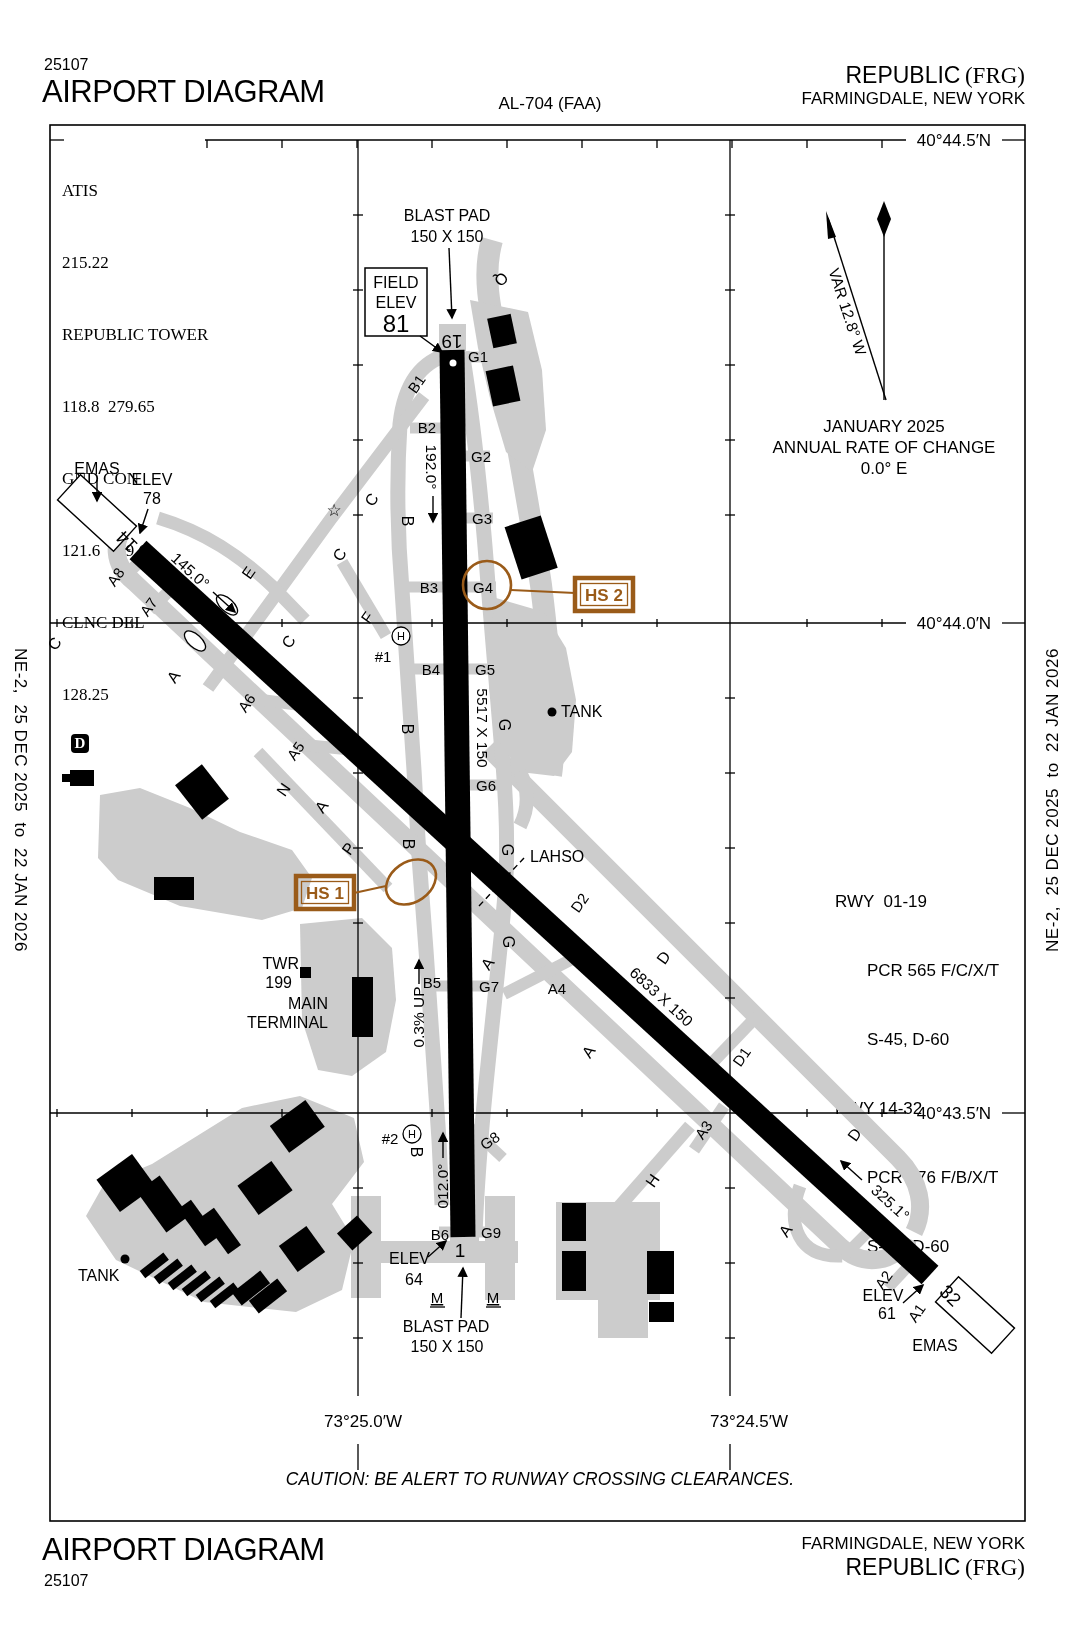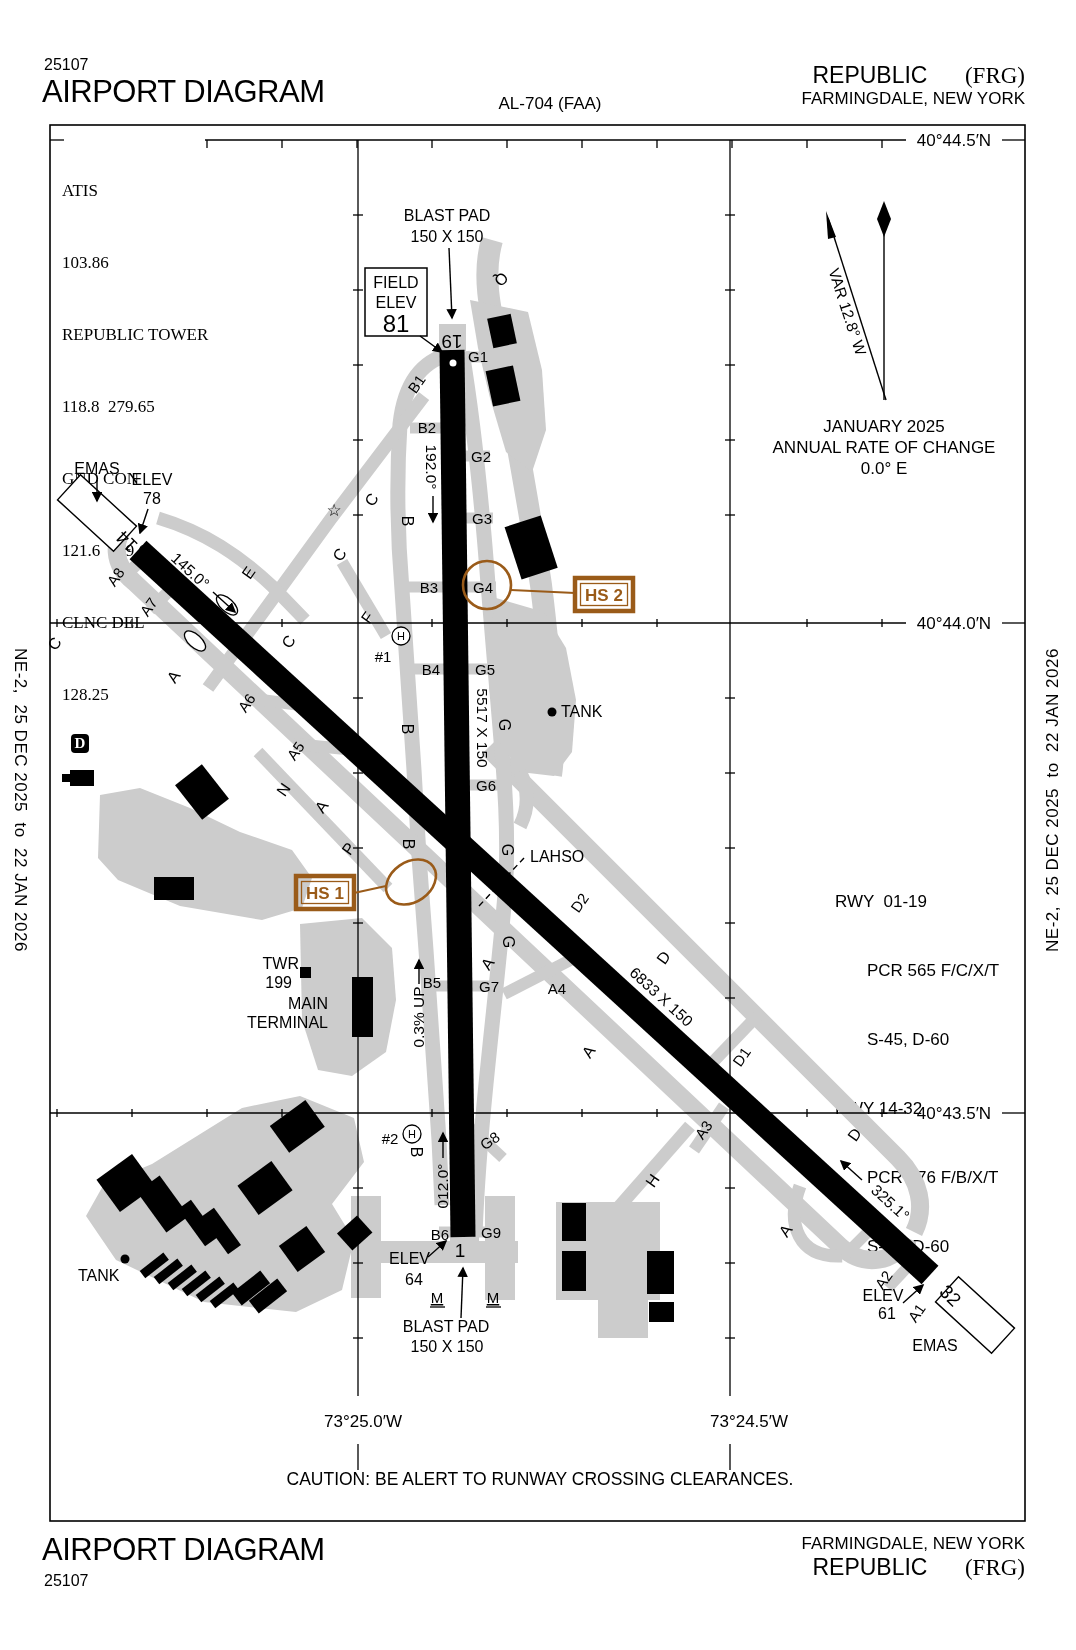--- a/index.html
+++ b/index.html
@@ -15,28 +15,28 @@
   .ann{font-size:16px;}
   .twy-stroke{stroke:var(--c-twy);fill:none;}
   .apron{fill:var(--c-twy);}
   .bld{fill:var(--c-rwy);}
   .rwy-line{stroke:var(--c-rwy);}
   .thin{stroke:#000;stroke-width:1.4;fill:none;}
   .hs-stroke{stroke:var(--c-hs);fill:none;}
   .hs-text{fill:var(--c-hs);font-size:17px;font-weight:bold;}
   .hdr-title{font-size:31px;letter-spacing:-0.5px;}
   .hdr-small{font-size:16px;}
-  .hdr-name{font-size:23px;margin-left:33px;}
+  .hdr-name{font-size:23px;}
   .ser{font-family:Liberation Serif, serif;}
   .hdr-city{font-size:17px;}
   .comm{font-size:17px;line-height:24px;white-space:pre;}
   .d-box{display:inline-block;background:#000;color:#fff;font-weight:bold;font-size:15px;
          padding:0 4px;border-radius:4px;line-height:19px;}
   .rwyd{font-size:17px;line-height:23px;white-space:pre;}
-  .caution{font-size:17.5px;text-align:center;line-height:23px;}
+  .caution{font-size:17.5px;text-align:center;line-height:23px;font-style:italic;}
   .caution .ul{text-decoration:underline;text-underline-offset:3px;}
   .side{font-size:17px;letter-spacing:0.5px;white-space:pre;}
   .ftr-title{font-size:31px;letter-spacing:-0.5px;}
 </style>
 </head>
 <body>
 
 <div class="abs hdr-small" style="left:44px;top:56px;">25107</div>
 <div class="abs hdr-title" style="left:42px;top:74px;">AIRPORT DIAGRAM</div>
 <div class="abs hdr-city" style="left:420px;top:94px;width:260px;text-align:center;">AL-704 (FAA)</div>
@@ -44,21 +44,21 @@
   <span class="hdr-name">REPUBLIC</span>
   <span class="hdr-name ser">(FRG)</span>
   <div class="hdr-city">FARMINGDALE, NEW YORK</div>
 </div>
 
 <div class="abs side" style="left:20px;top:800px;transform:translate(-50%,-50%) rotate(90deg);">NE-2,  25 DEC 2025  to  22 JAN 2026</div>
 <div class="abs side" style="left:1053px;top:800px;transform:translate(-50%,-50%) rotate(-90deg);">NE-2,  25 DEC 2025  to  22 JAN 2026</div>
 
 <div class="abs comm" style="left:62px;top:131px;font-family:Liberation Serif, serif;">
   <div>ATIS</div>
-  <div>103.86</div>
+  <div>215.22</div>
   <div>REPUBLIC TOWER</div>
   <div>118.8  279.65</div>
   <div>GND CON</div>
   <div>121.6  269.6</div>
   <div>CLNC DEL</div>
   <div>128.25</div>
   <span class="d-box">D</span>
 </div>
 
 <div class="abs rwyd" style="left:835px;top:844px;">

